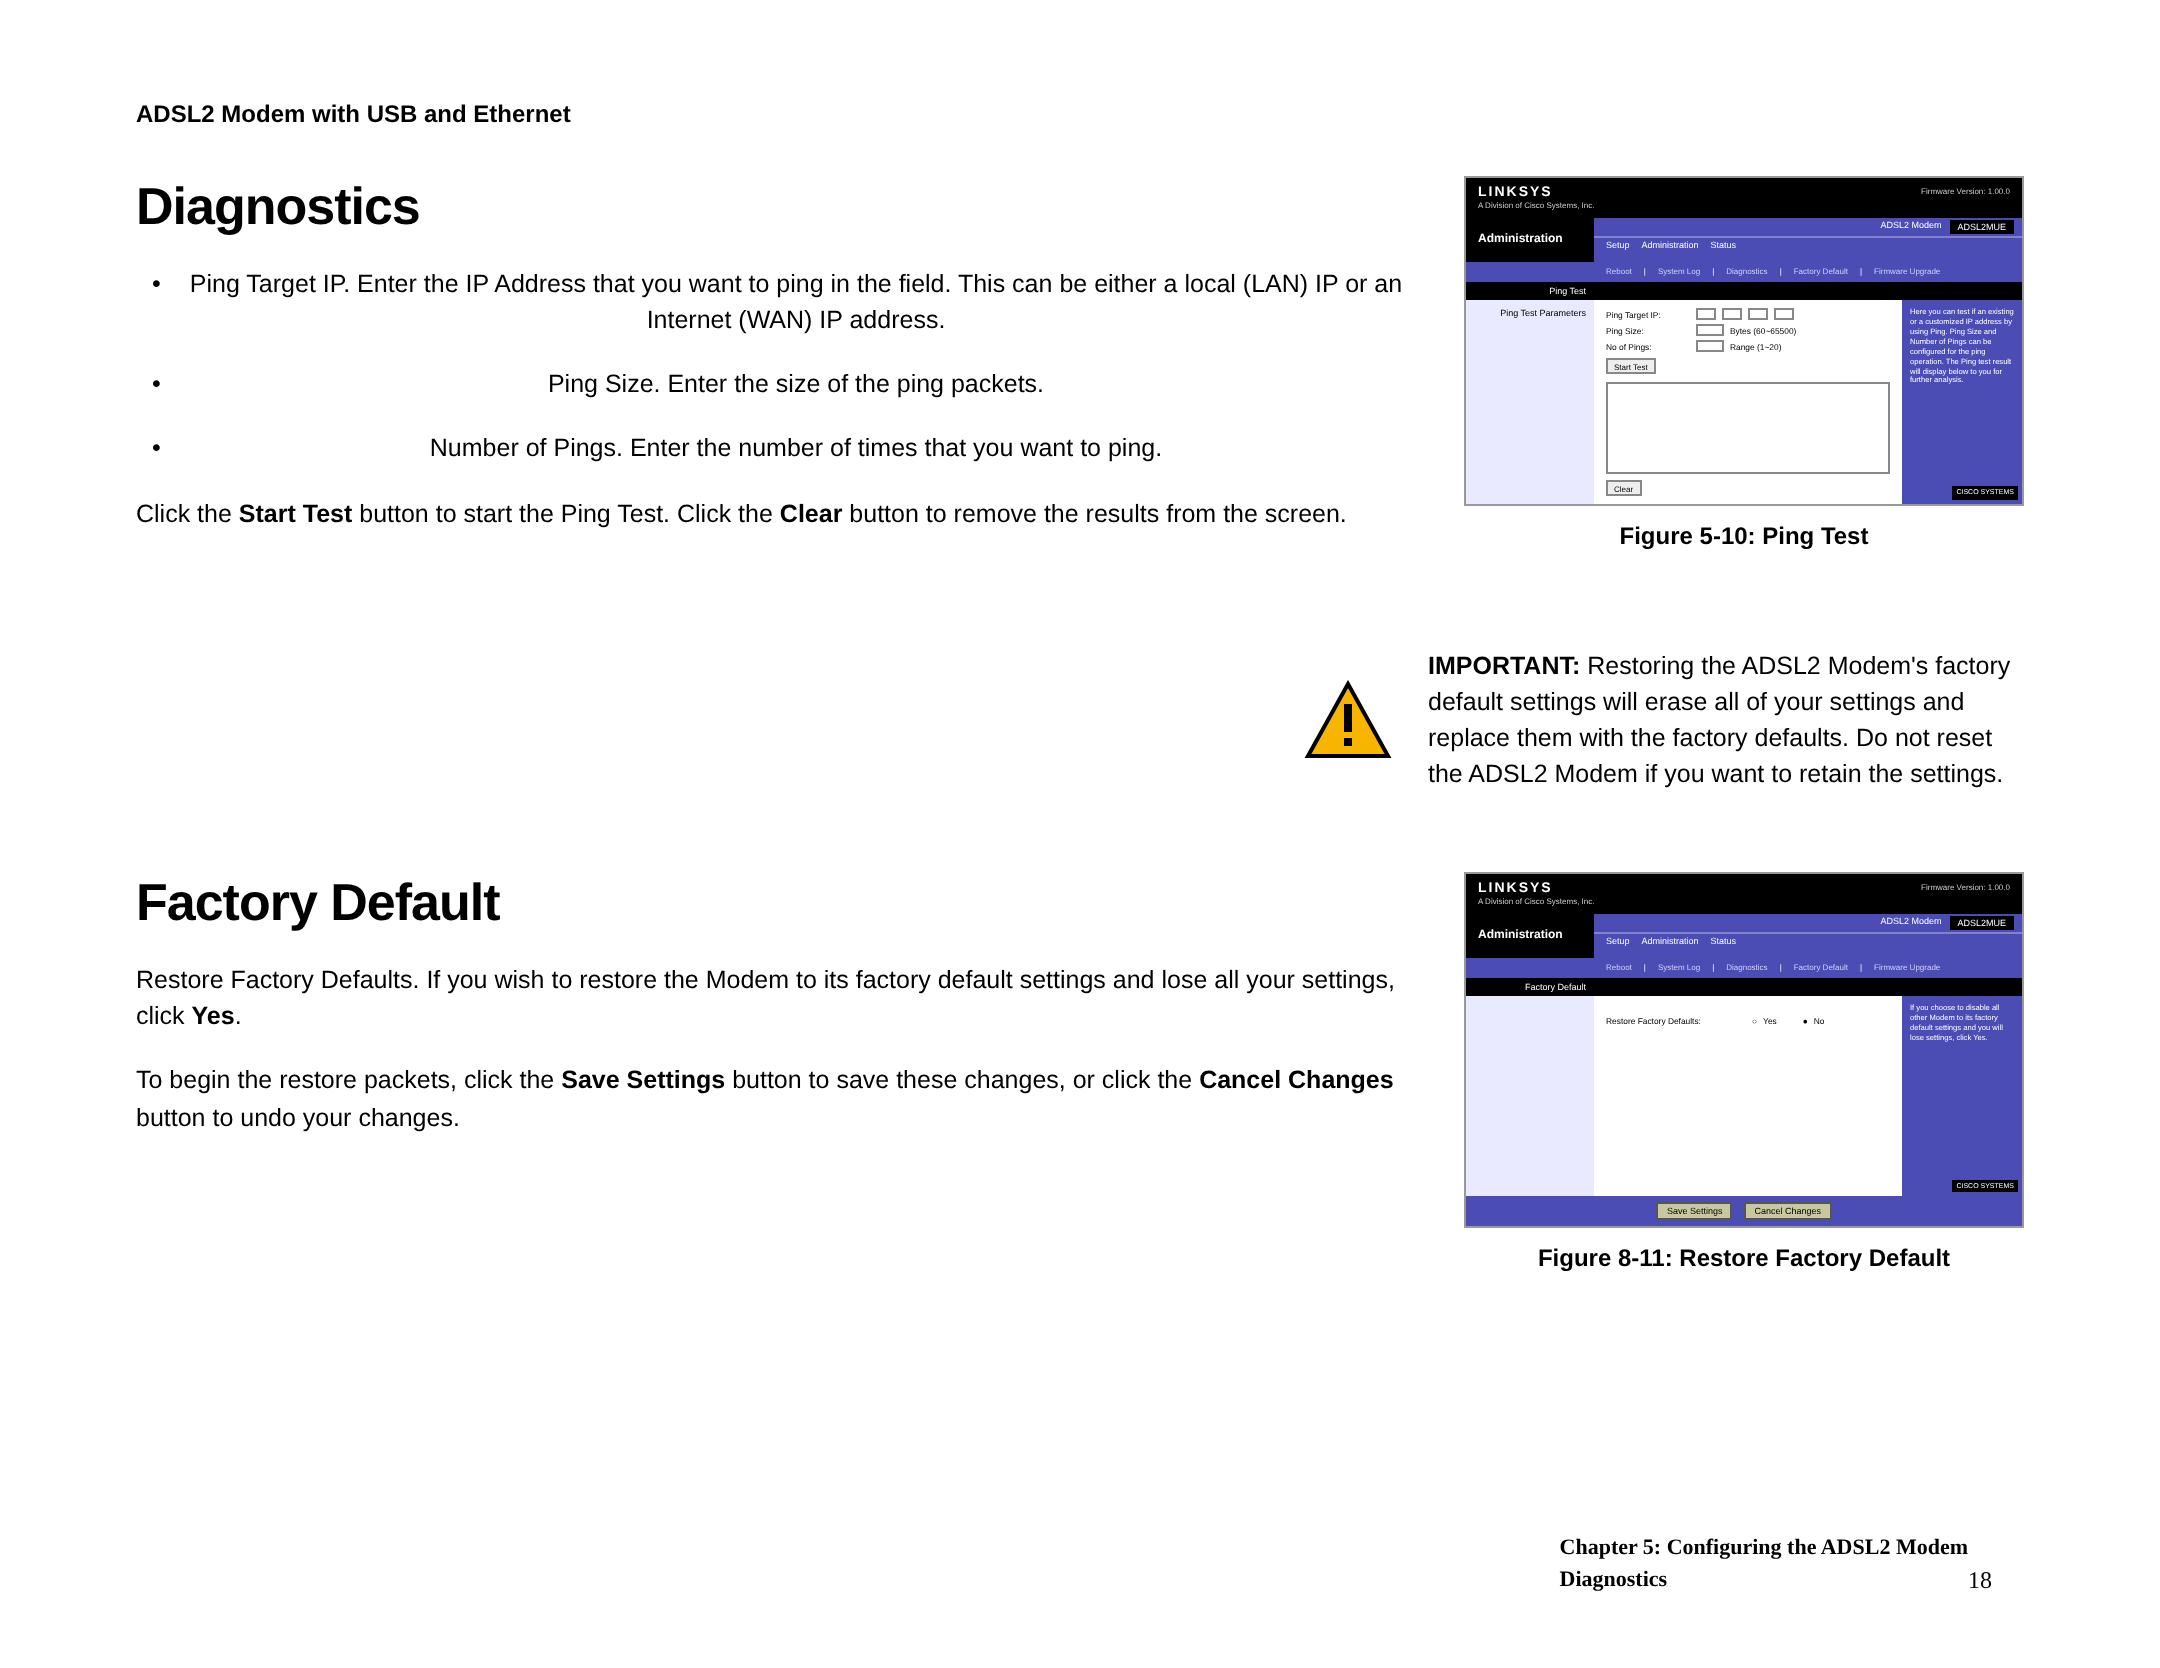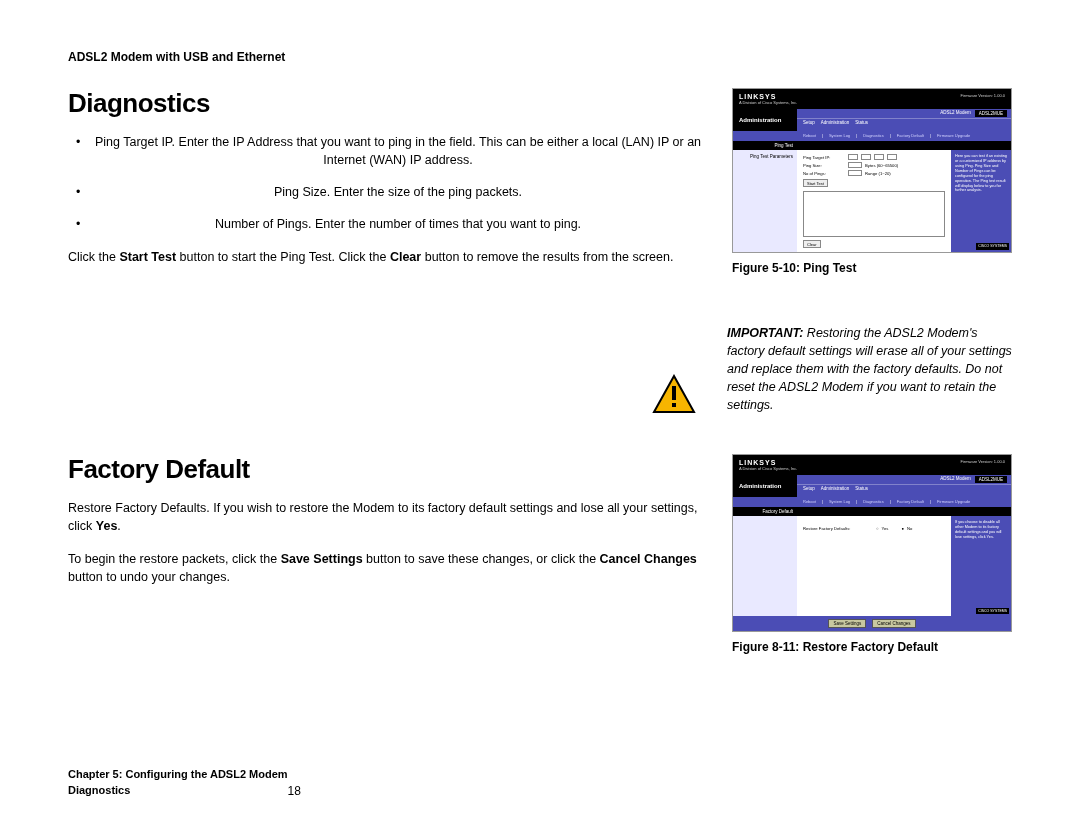--- a/index.html
+++ b/index.html
@@ -50,20 +50,21 @@
   }
   ul.bullets li::before {
     content: "•";
     position: absolute;
     left: -16px;
   }
   .figure-caption {
     font-size: 12px;
     font-weight: bold;
     margin-top: 8px;
+    text-align: center;
   }
   
   .router-shot {
     border: 1px solid #999;
     font-size: 5px;
     background: #fff;
     position: relative;
   }
   .rs-top { background: #000; color: #fff; padding: 4px 6px; }
   .rs-brand { font-weight: bold; font-size: 7px; letter-spacing: 1px; }
@@ -172,40 +173,40 @@
     padding: 1px 4px;
   }
   
   .callout-row {
     display: flex;
     justify-content: flex-end;
     margin: 44px 0 40px 0;
   }
   .callout {
     display: flex;
-    gap: 31px;
+    gap: 18px;
     width: 360px;
-    align-items: flex-end;
-    font-style: italic;
+    align-items: center;
   }
   .warn-icon svg { display: block; }
   .callout-text {
     font-size: 12.5px;
     line-height: 1.45;
   }
   
   .footer {
     position: absolute;
     left: 68px;
     right: 84px;
     bottom: 36px;
     display: flex;
-    justify-content: flex-start;
+    justify-content: flex-end;
     align-items: flex-end;
     font-size: 11px;
+    font-family: Liberation Serif, serif;
   }
   .footer-left { font-weight: bold; line-height: 1.4; }
   .footer-right { font-size: 12px; }
   b { font-weight: bold; }
 </style>
 </head>
 <body>
 
 <div class="header-title">ADSL2 Modem with USB and Ethernet</div>
 

